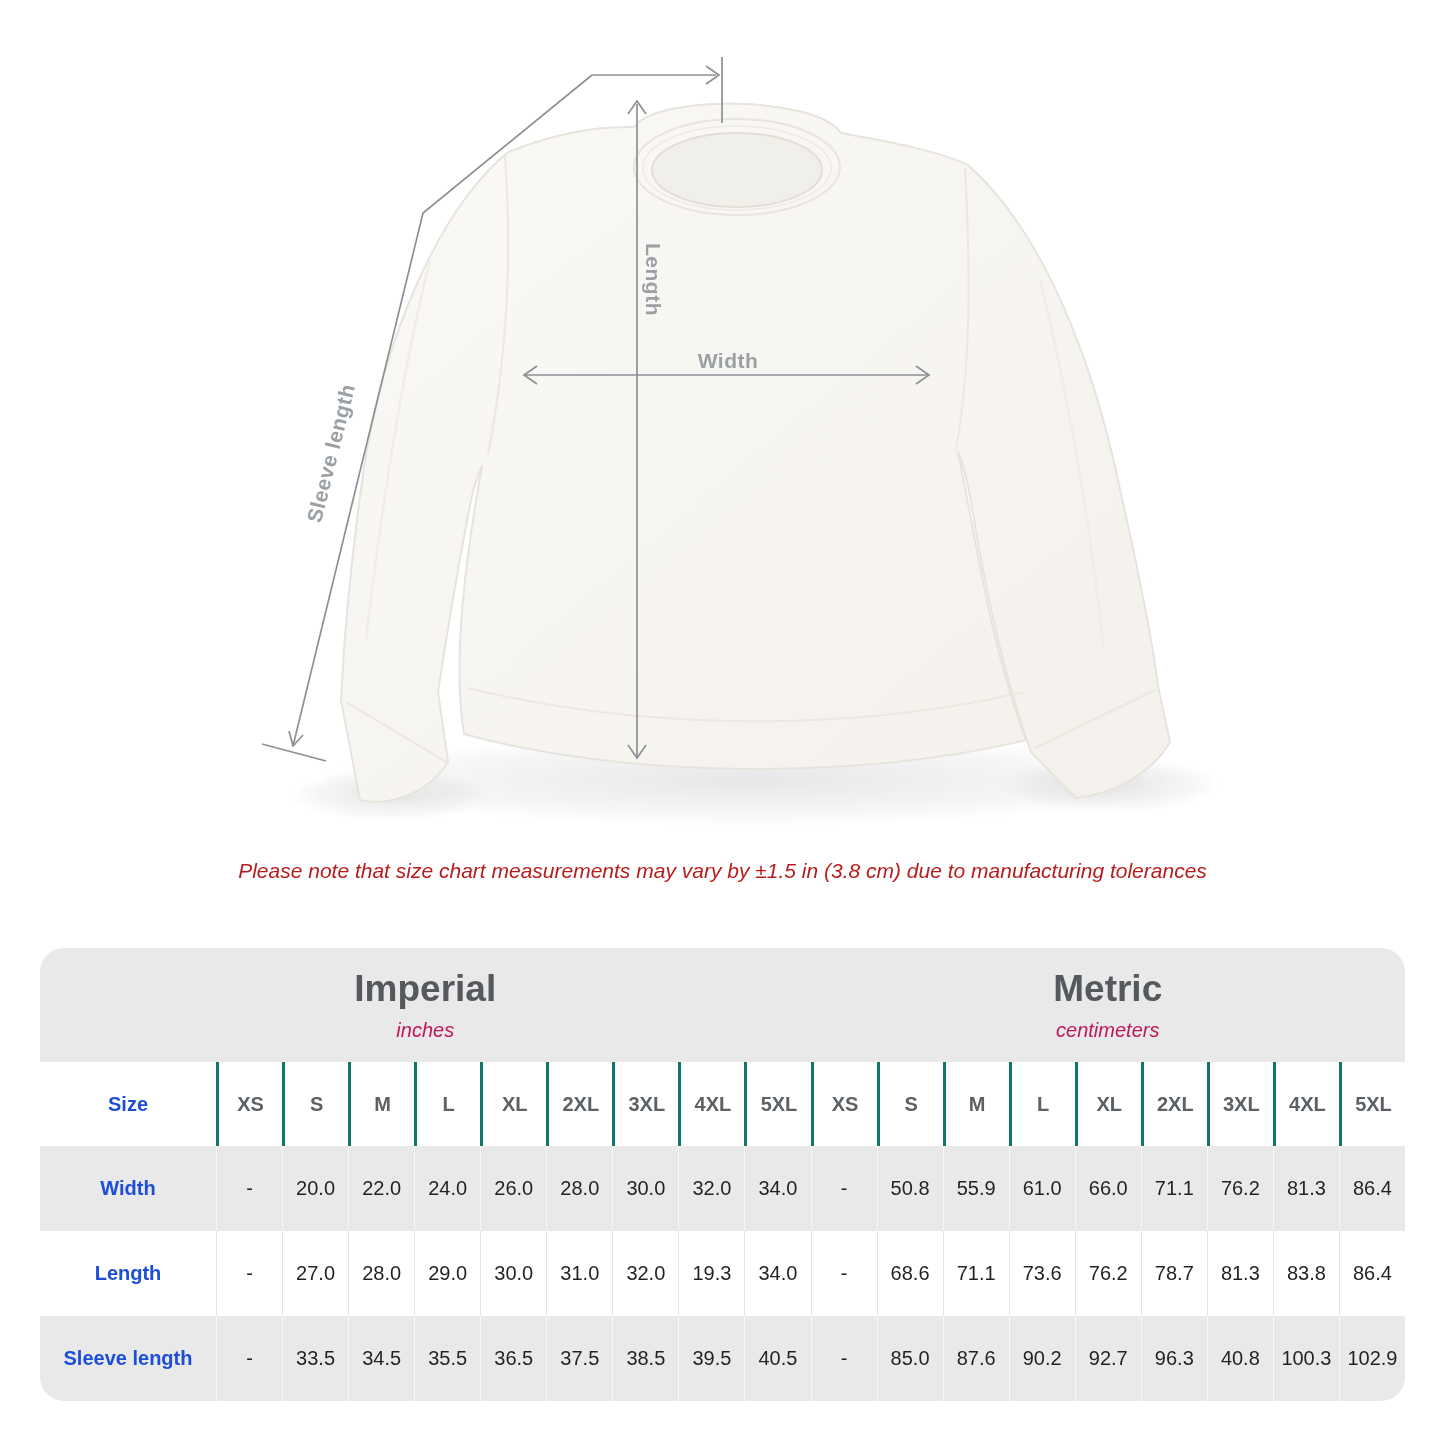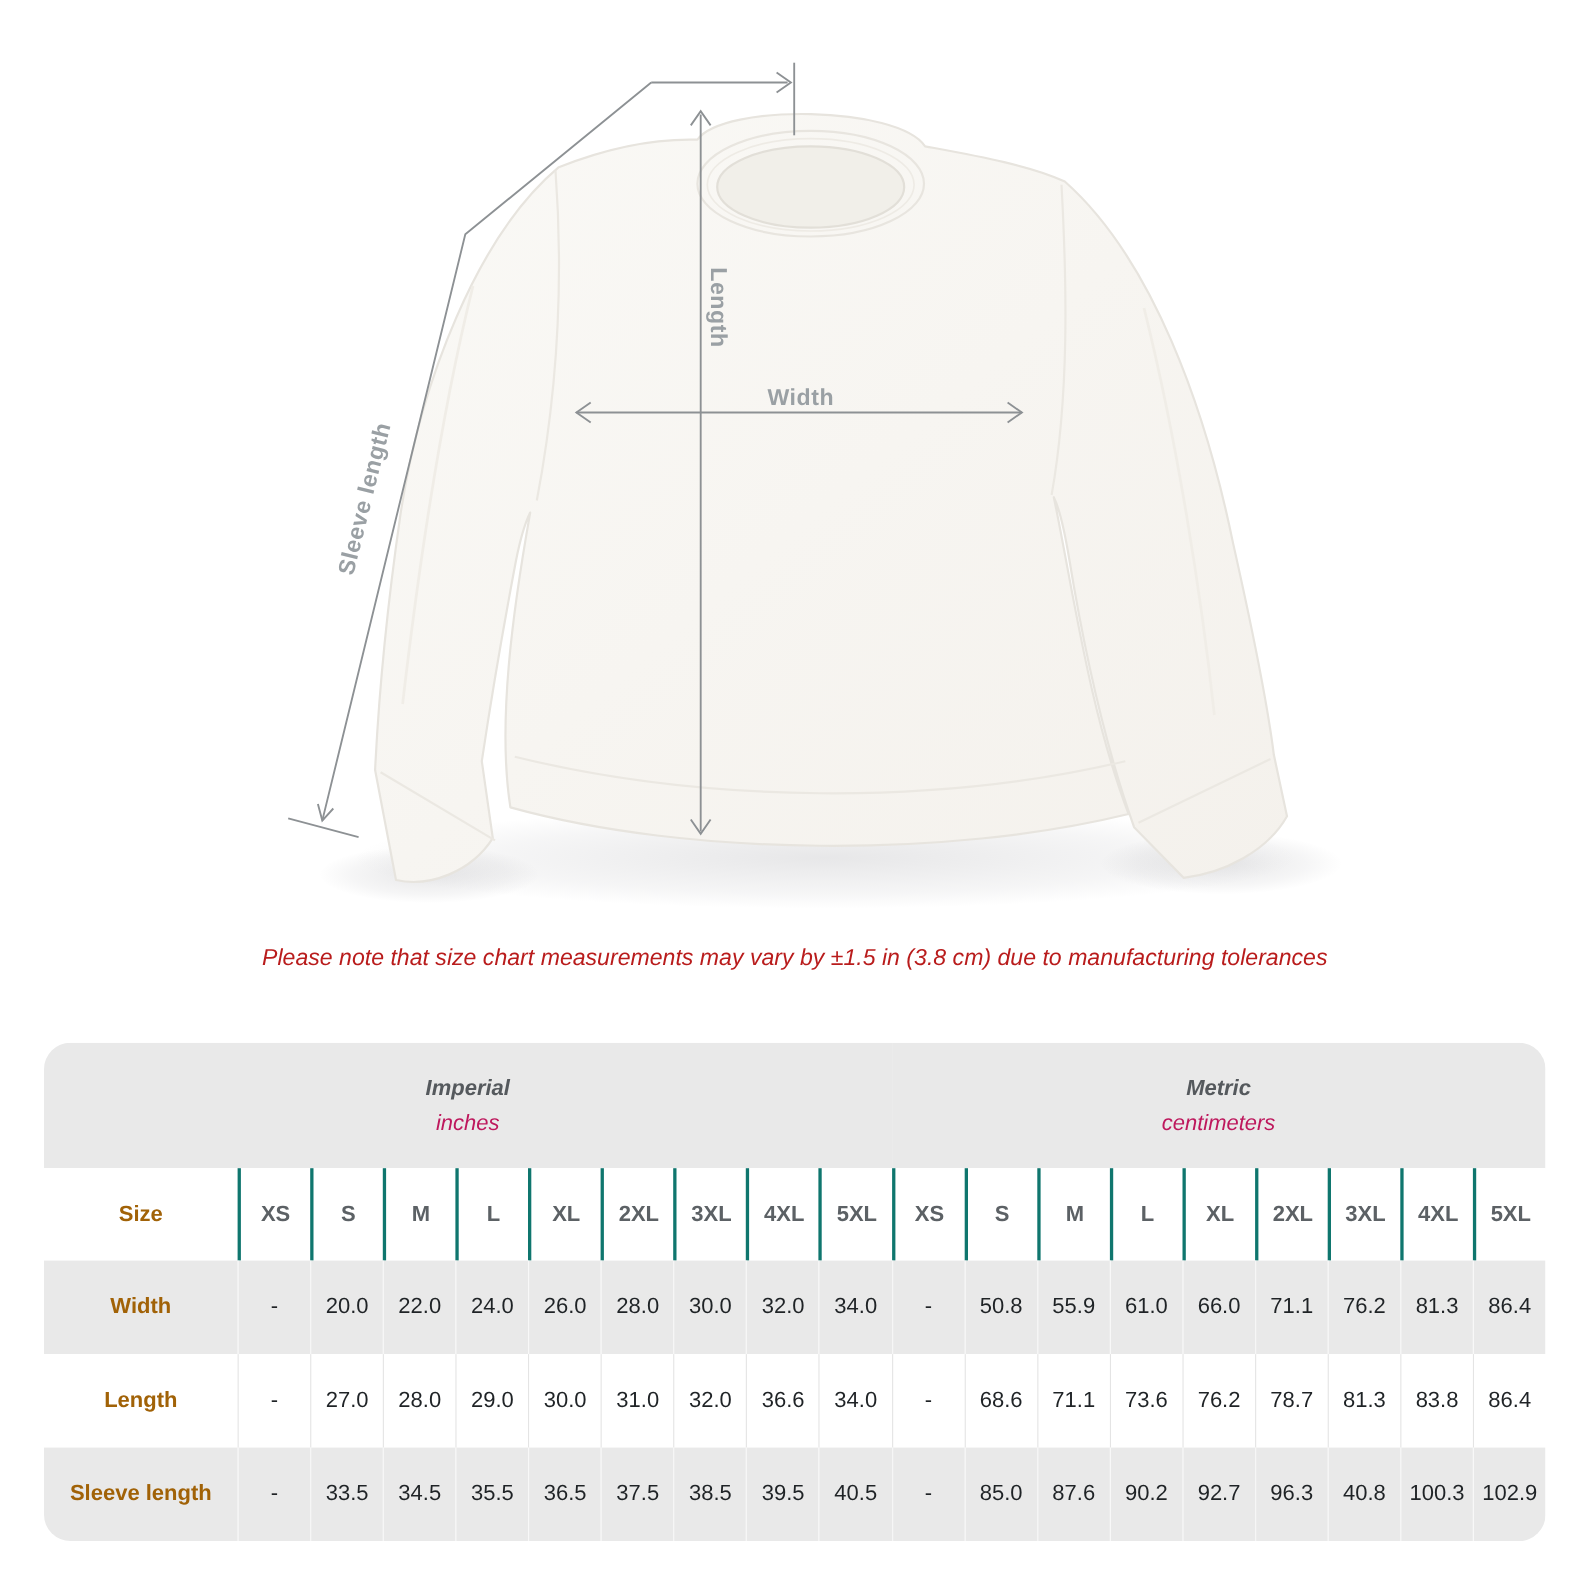--- a/index.html
+++ b/index.html
@@ -23,26 +23,26 @@
   
   #size-table{
     position:absolute; left:40px; top:948px; width:1365px;
     display:grid;
     grid-template-columns:176px repeat(18, 1fr);
     grid-template-rows:114px 84px 85px 85px 85px;
     border-radius:24px; overflow:hidden; background:#ffffff;
   }
   .group{ grid-row:1; background:#e9e9e9; display:flex; flex-direction:column;
           align-items:center; justify-content:center; gap:9px; }
-  .gname{ font-size:20px; font-weight:bold; font-style:italic; color:#55595d; }
+  .gname{ font-size:37px; font-weight:bold; color:#55595d; }
   .gunit{ font-size:20px; font-style:italic; color:#be185d; }
   .cell{ display:flex; align-items:center; justify-content:center;
          font-size:20px; background:#ffffff; }
   .head{ font-weight:bold; color:#5c6165; border-left:3px solid #0f766e; }
-  .rowlabel{ font-weight:bold; color:#a16207; }
+  .rowlabel{ font-weight:bold; color:#1d4ed8; }
   .val{ color:#1f2326; border-left:1px solid #e4e4e4; }
   .stripe{ background:#e9e9e9; }
   .stripe.val{ border-left-color:#f8f8f8; }
   .c0{ border-left:none; }
 </style>
 </head>
 <body>
 
 <div class="canvas">
 
@@ -179,21 +179,21 @@
       <div class="cell val stripe">81.3</div>
       <div class="cell val stripe">86.4</div>
       <div class="cell rowlabel c0">Length</div>
       <div class="cell val">-</div>
       <div class="cell val">27.0</div>
       <div class="cell val">28.0</div>
       <div class="cell val">29.0</div>
       <div class="cell val">30.0</div>
       <div class="cell val">31.0</div>
       <div class="cell val">32.0</div>
-      <div class="cell val">36.6</div>
+      <div class="cell val">19.3</div>
       <div class="cell val">34.0</div>
       <div class="cell val">-</div>
       <div class="cell val">68.6</div>
       <div class="cell val">71.1</div>
       <div class="cell val">73.6</div>
       <div class="cell val">76.2</div>
       <div class="cell val">78.7</div>
       <div class="cell val">81.3</div>
       <div class="cell val">83.8</div>
       <div class="cell val">86.4</div>

